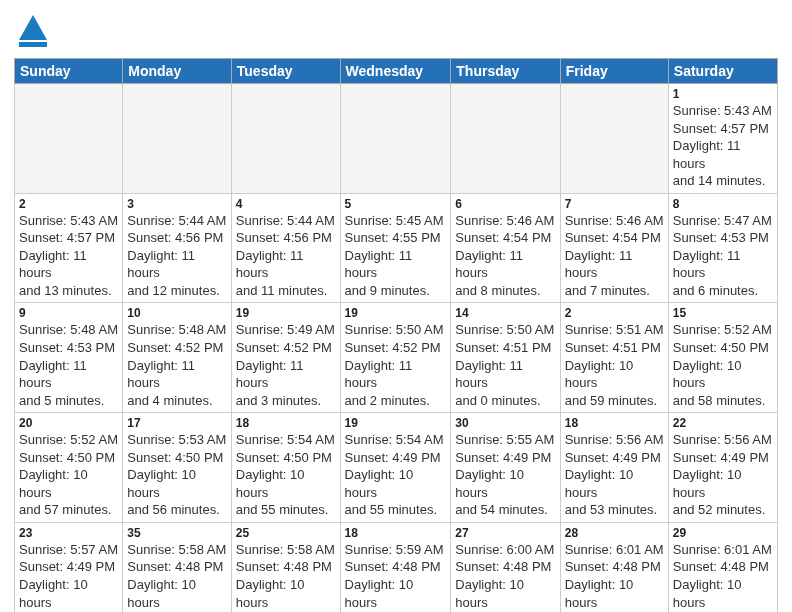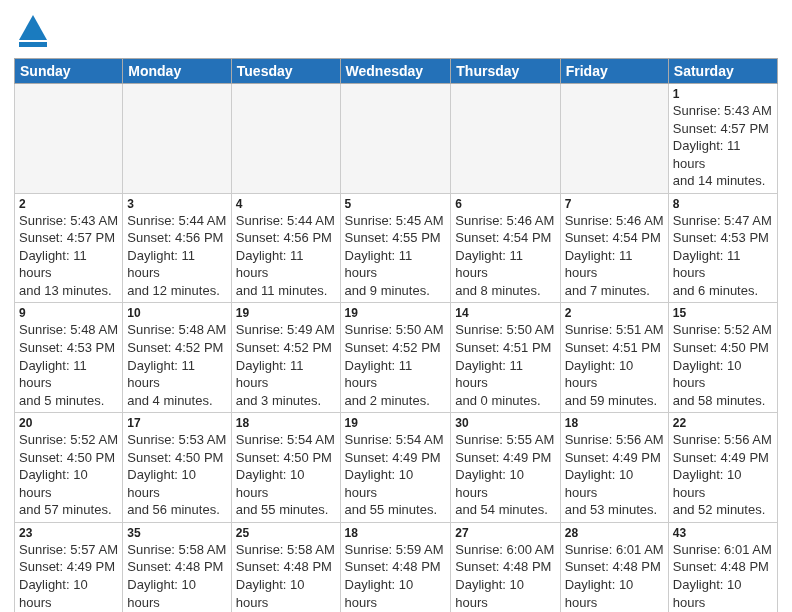--- a/index.html
+++ b/index.html
@@ -235,19 +235,19 @@
           </td>
           <td>
             <span class="day-number">27</span>
             <div class="day-info">Sunrise: 6:00 AM<br>Sunset: 4:48 PM<br>Daylight: 10 hours<br>and 48 minutes.</div>
           </td>
           <td>
             <span class="day-number">28</span>
             <div class="day-info">Sunrise: 6:01 AM<br>Sunset: 4:48 PM<br>Daylight: 10 hours<br>and 47 minutes.</div>
           </td>
           <td>
-            <span class="day-number">43</span>
+            <span class="day-number">29</span>
             <div class="day-info">Sunrise: 6:01 AM<br>Sunset: 4:48 PM<br>Daylight: 10 hours<br>and 46 minutes.</div>
           </td>
         </tr>
       </tbody>
   </table>
 </div>
 
 </body></html>

